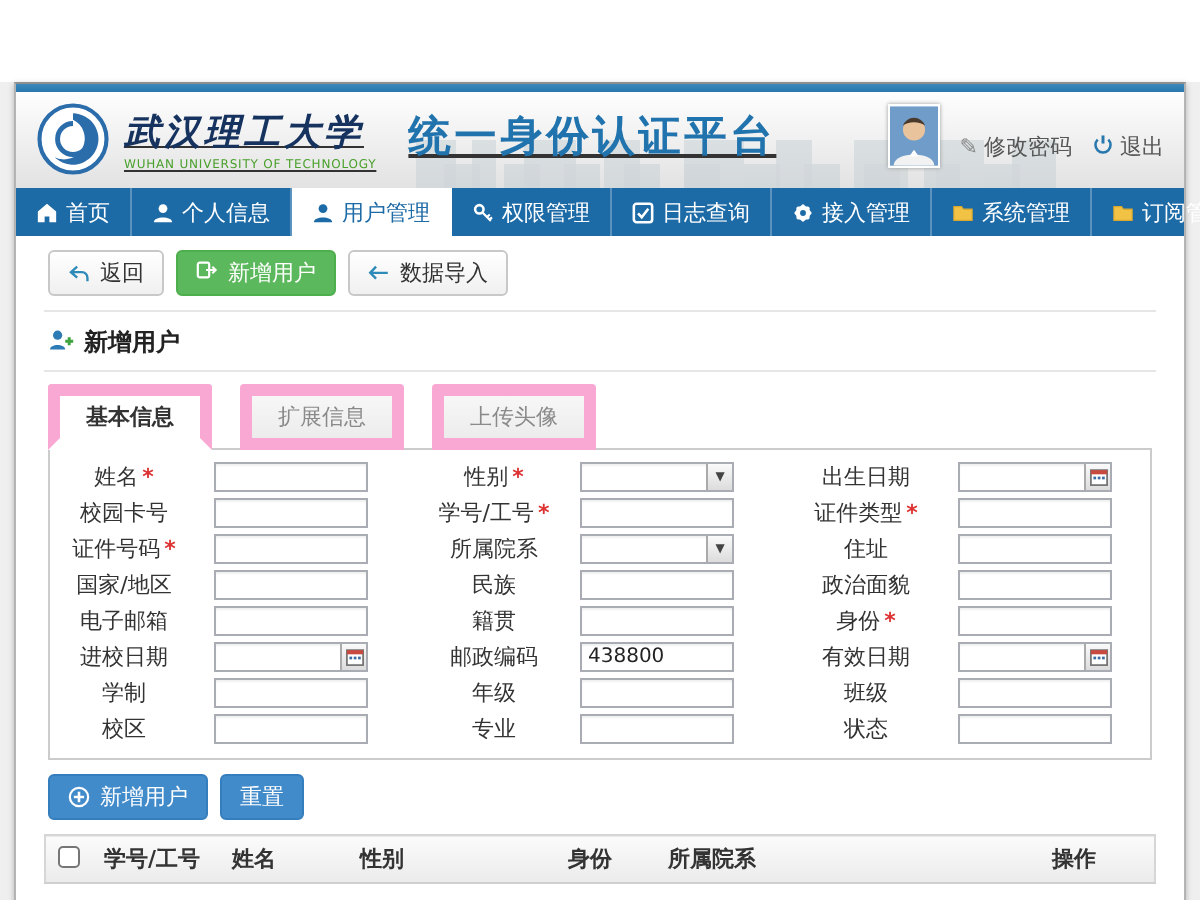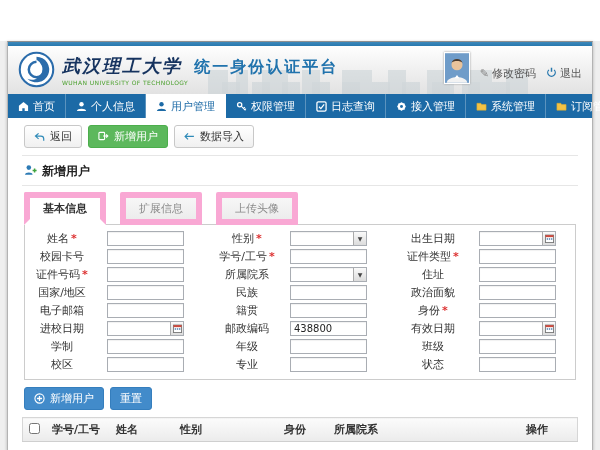--- a/index.html
+++ b/index.html
@@ -24,27 +24,27 @@
   }
   .accent-bar{height:4px;background:linear-gradient(#3c88ba,var(--accent));}
   
   .header{position:relative;height:48px;background:linear-gradient(#fefefe,#e2e2e2);overflow:hidden;}
   .skyline{position:absolute;right:60px;bottom:0;width:330px;height:24px;opacity:.55;
     background:
       linear-gradient(90deg,transparent 0 6px,#c9d2d6 6px 26px,transparent 26px 34px,#c9d2d6 34px 46px,transparent 46px 60px,#c9d2d6 60px 86px,transparent 86px 100px,#c9d2d6 100px 118px,transparent 118px 140px,#c9d2d6 140px 170px,transparent 170px 186px,#c9d2d6 186px 204px,transparent 204px 225px,#c9d2d6 225px 252px,transparent 252px 266px,#c9d2d6 266px 290px,transparent 290px 304px,#c9d2d6 304px 326px,transparent 326px);
   }
   .skyline::after{content:"";position:absolute;left:20px;right:10px;bottom:0;height:12px;opacity:.8;
     background:repeating-linear-gradient(90deg,#bfcad0 0 18px,transparent 18px 30px);}
-  .brand{position:absolute;left:10px;top:5px;display:flex;align-items:center;}
+  .brand{position:absolute;left:10px;top:5px;display:flex;align-items:center;text-decoration:underline;}
   .logo{width:37px;height:37px;display:inline-flex;}
   .uni-names{margin-left:7px;}
   .uni-cn{font-family:"DejaVu Serif","Liberation Serif",serif;font-weight:bold;font-style:italic;
     font-size:18px;color:#16335f;letter-spacing:2px;white-space:nowrap;}
   .uni-en{font-size:6px;color:#4aa02c;letter-spacing:.4px;white-space:nowrap;margin-top:1px;}
-  .platform-title{margin-left:6px;font-size:16px;font-weight:bold;color:var(--title-blue);
+  .platform-title{margin-left:16px;font-size:21px;font-weight:bold;color:var(--title-blue);
     letter-spacing:2px;white-space:nowrap;align-self:center;padding-bottom:4px;}
   .user-area{position:absolute;right:10px;top:6px;display:flex;align-items:flex-end;gap:10px;}
   .avatar{width:26px;height:32px;display:inline-flex;border:1px solid #fff;box-shadow:0 0 2px #999;}
   .hlink{display:inline-flex;align-items:center;gap:3px;color:#555;cursor:pointer;margin-bottom:3px;white-space:nowrap;}
   .pencil{color:#888;font-size:11px;}
   
   .nav{display:flex;height:24px;background:var(--nav-blue);align-items:stretch;}
   .nav-item{display:flex;align-items:center;gap:4px;padding:0 10px;color:#fff;cursor:pointer;
     border-right:1px solid rgba(255,255,255,.28);white-space:nowrap;}
   .nav-item.active{background:#fff;color:var(--nav-blue);}

